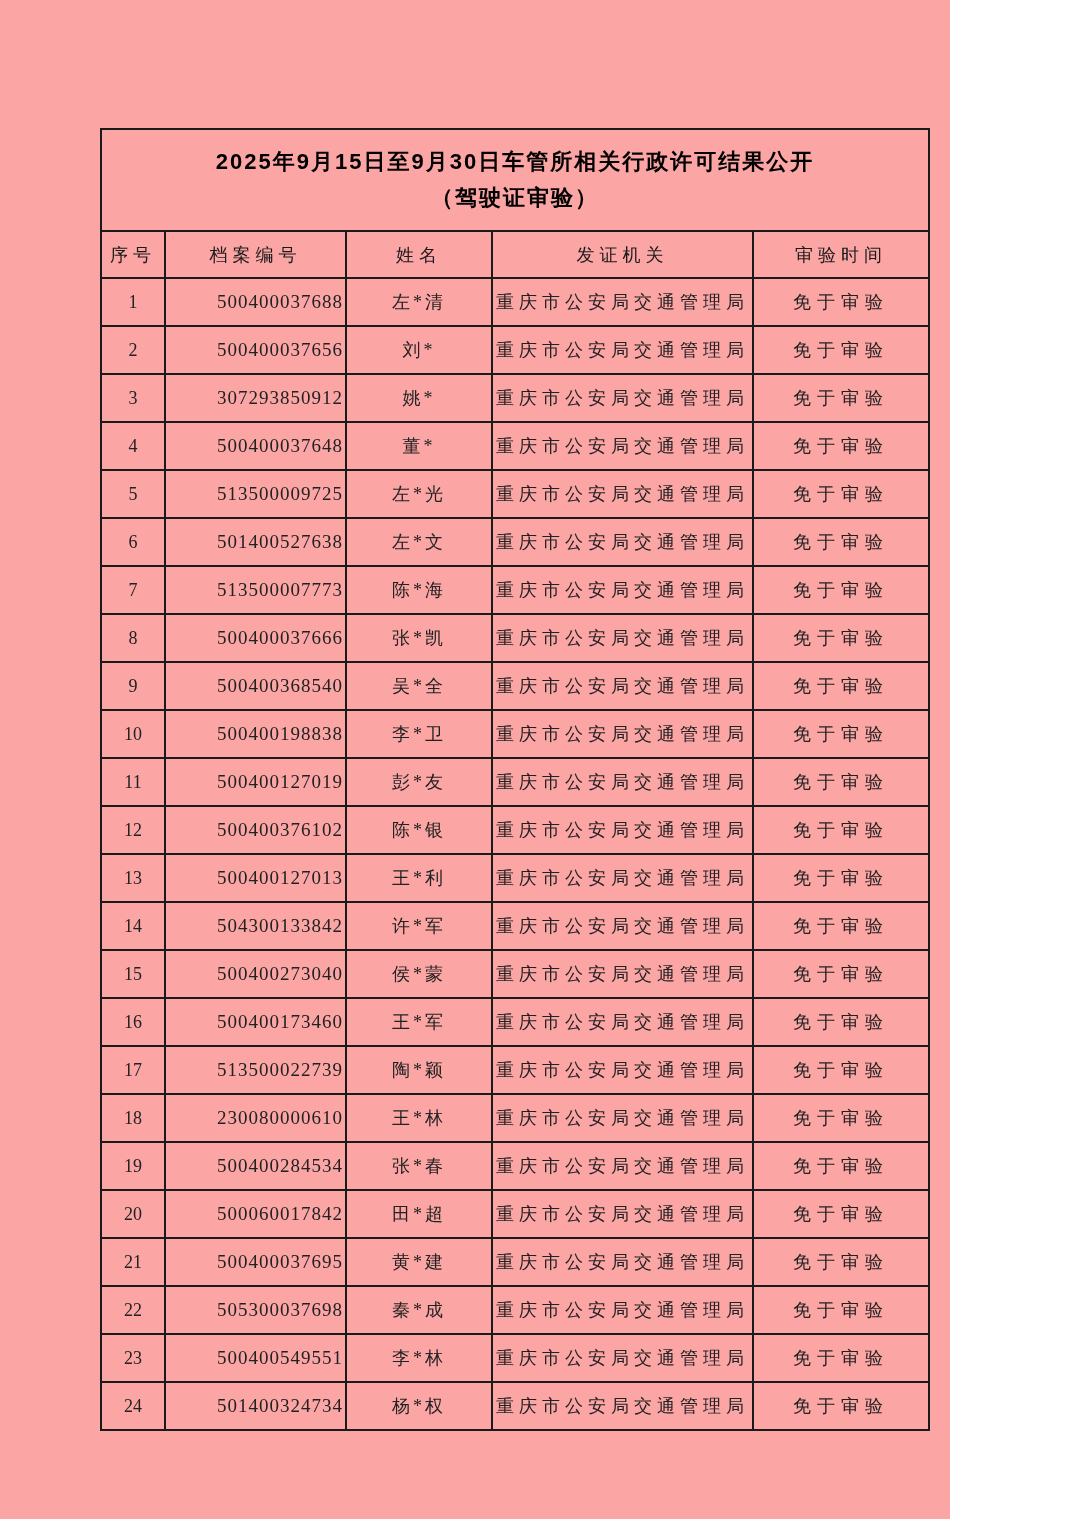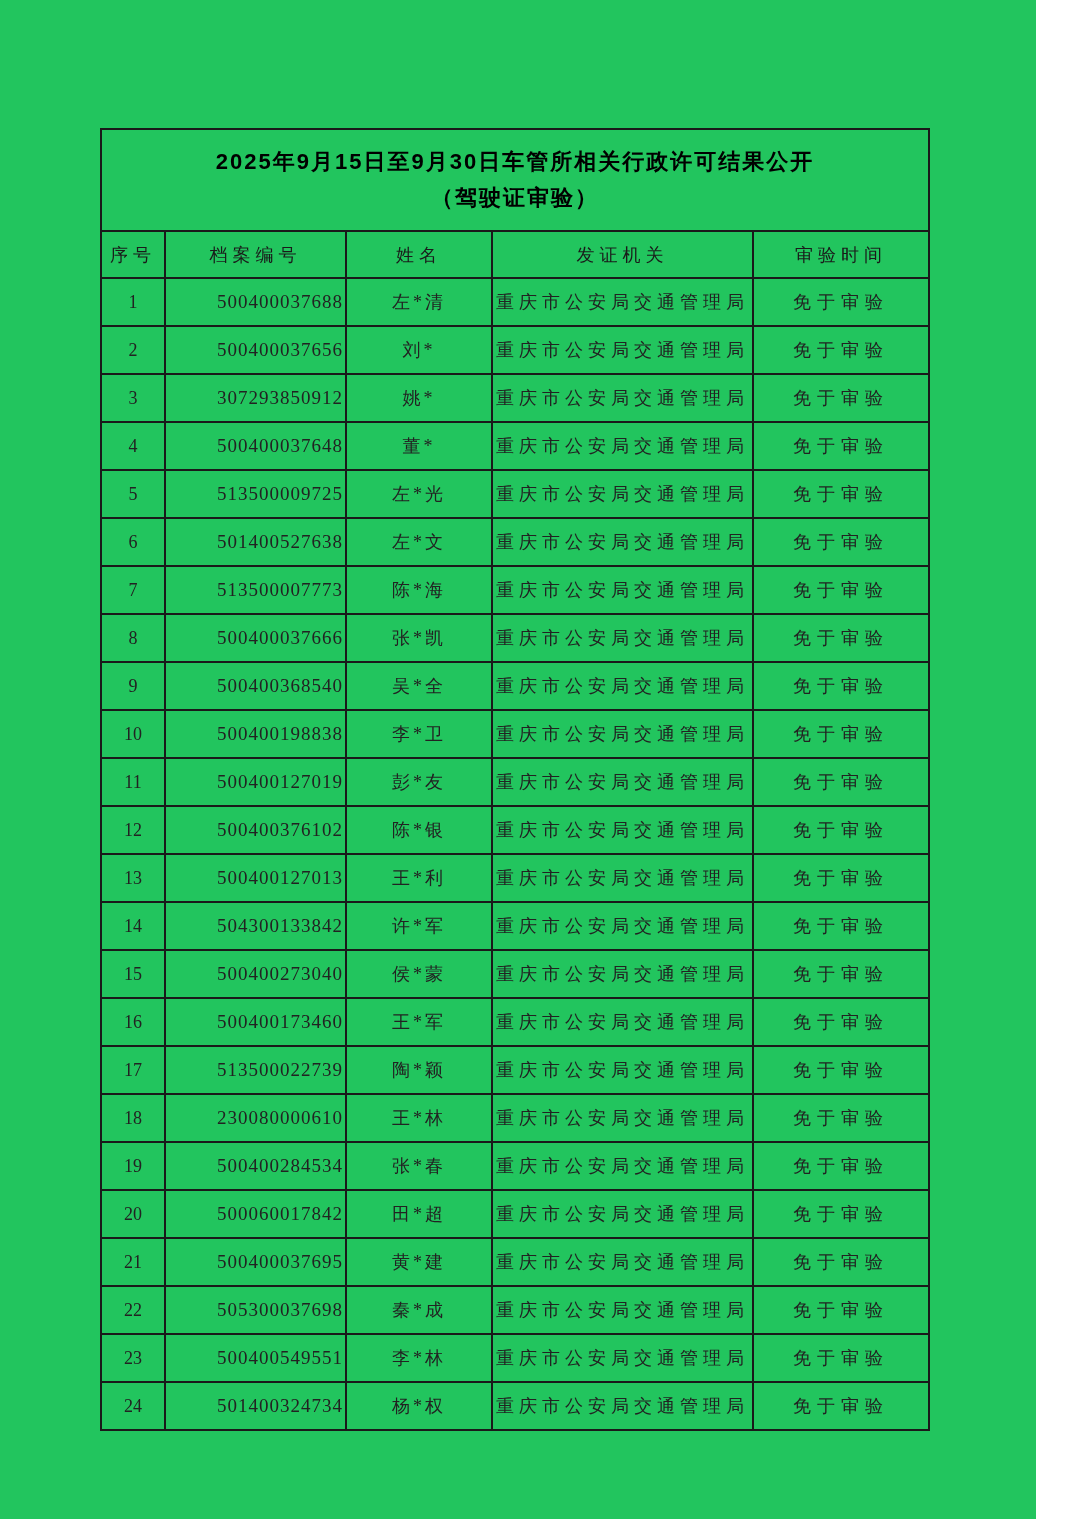--- a/index.html
+++ b/index.html
@@ -2,23 +2,23 @@
 <html><head>
 <meta charset="utf-8">
 <style>
   html, body {
     margin: 0;
     padding: 0;
     background: #ffffff;
   }
   .page {
     position: relative;
-    width: 1036px;
+    width: 950px;
     height: 1519px;
-    background: #22c55e;
+    background: #fca5a5;
     font-family: "Liberation Serif", "DejaVu Serif", serif;
     color: #1a1a1a;
     text-decoration: underline;
   }
   table.notice {
     position: absolute;
     left: 100px;
     top: 128px;
     width: 828px;
     border-collapse: collapse;

